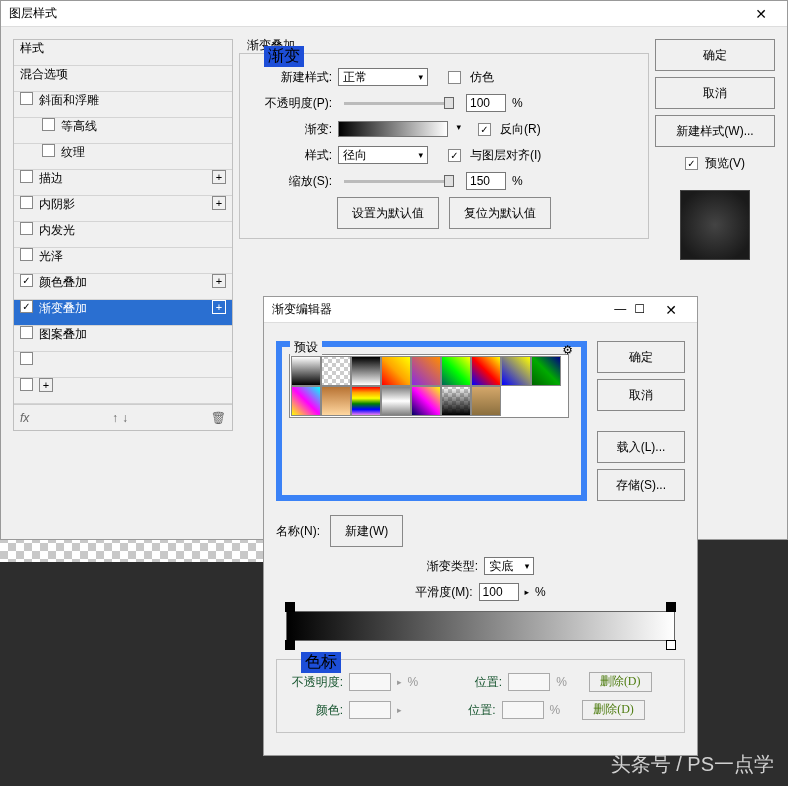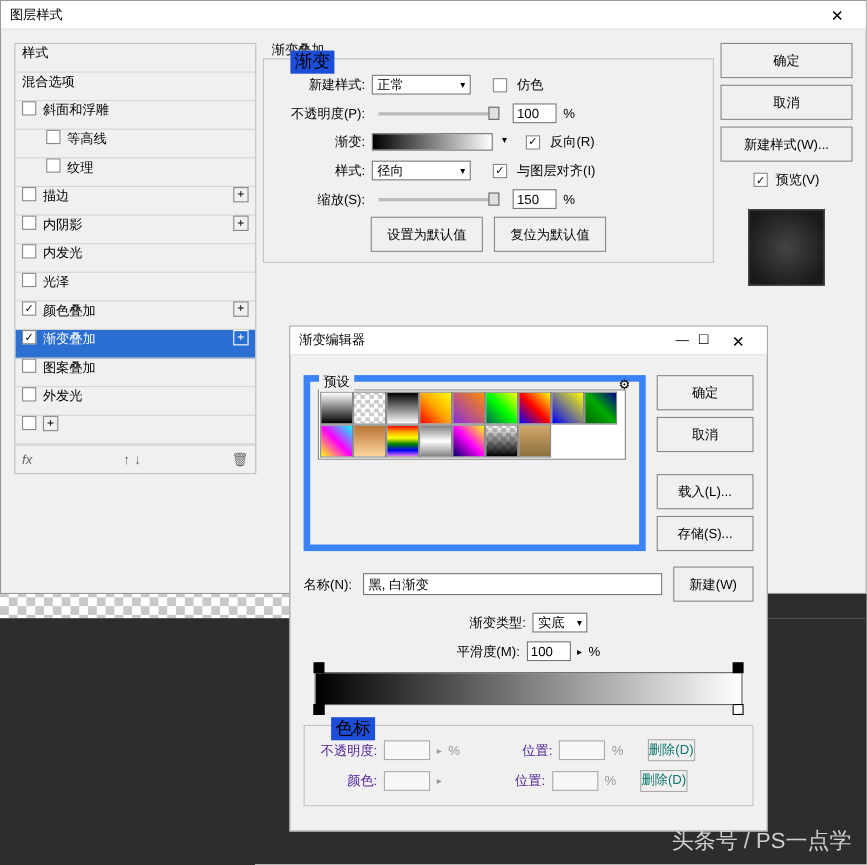--- a/index.html
+++ b/index.html
@@ -52,23 +52,23 @@
 .swatch { width: 30px; height: 30px; border: 1px solid #888; }
 .sw-trans { background: repeating-conic-gradient(#ccc 0 25%, #fff 0 50%) 50%/8px 8px; }
 .ge-btns { display: flex; flex-direction: column; gap: 6px; }
 .ge-row { display: flex; gap: 10px; margin-top: 8px; }
 .name-input { flex: 1; height: 20px; border: 1px solid #777; background: #fff; padding: 0 4px; display: flex; align-items: center; }
 .bigbar { height: 30px; border: 1px solid #666; background: linear-gradient(to right,#000,#fff); margin: 6px 10px 6px 10px; position: relative; }
 .stop-top { position: absolute; top: -10px; width: 10px; height: 10px; background: #000; }
 .stop-bot { position: absolute; bottom: -10px; width: 10px; height: 10px; border: 1px solid #000; }
 .stops-group { border: 1px solid #c4c4c4; padding: 8px 10px; margin-top: 18px; position: relative; }
 .field-row { display: flex; align-items: center; gap: 6px; height: 28px; }
-.field-row .fl { width: 56px; text-align: right; color: #4c1d95; }
+.field-row .fl { width: 56px; text-align: right; color: #14532d; }
 .smallbox { width: 42px; height: 18px; border: 1px solid #aaa; background: #f7f7f7; }
-.delbtn { border: 1px solid #aaa; background: #f0f0f0; color: #0f766e; height: 20px; padding: 0 0; }
+.delbtn { border: 1px solid #aaa; background: #f0f0f0; color: #4d7c0f; height: 20px; padding: 0 10px; font-family: Liberation Serif, serif; }
 .bg-checker { position: absolute; left: 0; top: 540px; width: 263px; height: 22px; background: repeating-conic-gradient(#c8c8c8 0 25%, #fff 0 50%) 0/16px 16px; }
 .bg-dark { position: absolute; left: 0; top: 562px; width: 788px; height: 224px; background: #2d2d2d; }
 .bg-dark2 { position: absolute; left: 697px; top: 540px; width: 91px; height: 22px; background: #2d2d2d; }
 .watermark { position: absolute; right: 14px; bottom: 8px; color: #d0d0d0; font-size: 20px; font-family: sans-serif; z-index: 20; }
 </style>
 </head>
 <body>
 
 <div class="bg-checker"></div>
 <div class="bg-dark"></div>
@@ -128,21 +128,20 @@
             <span class="cb checked" style="background:#fff;color:#000"></span>
             <span class="label">渐变叠加</span>
             <span class="addbtn">+</span>
           </div>
         <div class="style-row">
             <span class="cb"></span>
             <span class="label">图案叠加</span>
           </div>
         <div class="style-row">
             <span class="cb"></span>
-            <span class="label">外发光</span>
           </div>
         <div class="style-row">
             <span class="cb"></span>
             <span class="addbtn">+</span>
           </div>
       </div>
       <div class="styles-footer">
         <span class="fx">fx</span>
         <span class="arrows"><span>↑</span><span>↓</span></span>
         <span>🗑</span>
@@ -251,21 +250,20 @@
         <span class="btn">确定</span>
         <span class="btn">取消</span>
         <div style="height:8px"></div>
         <span class="btn">载入(L)...</span>
         <span class="btn">存储(S)...</span>
       </div>
     </div>
 
     <div class="ge-row" style="align-items:center;margin-top:14px">
       <span>名称(N):</span>
-      <span class="name-input">黑, 白渐变</span>
       <span class="btn" style="min-width:70px">新建(W)</span>
     </div>
 
     <div class="form-row" style="justify-content:center;margin-top:6px">
       <span>渐变类型:</span>
       <span class="select" style="min-width:50px">
           <span>实底</span>
         </span>
     </div>
     <div class="form-row" style="justify-content:center">

